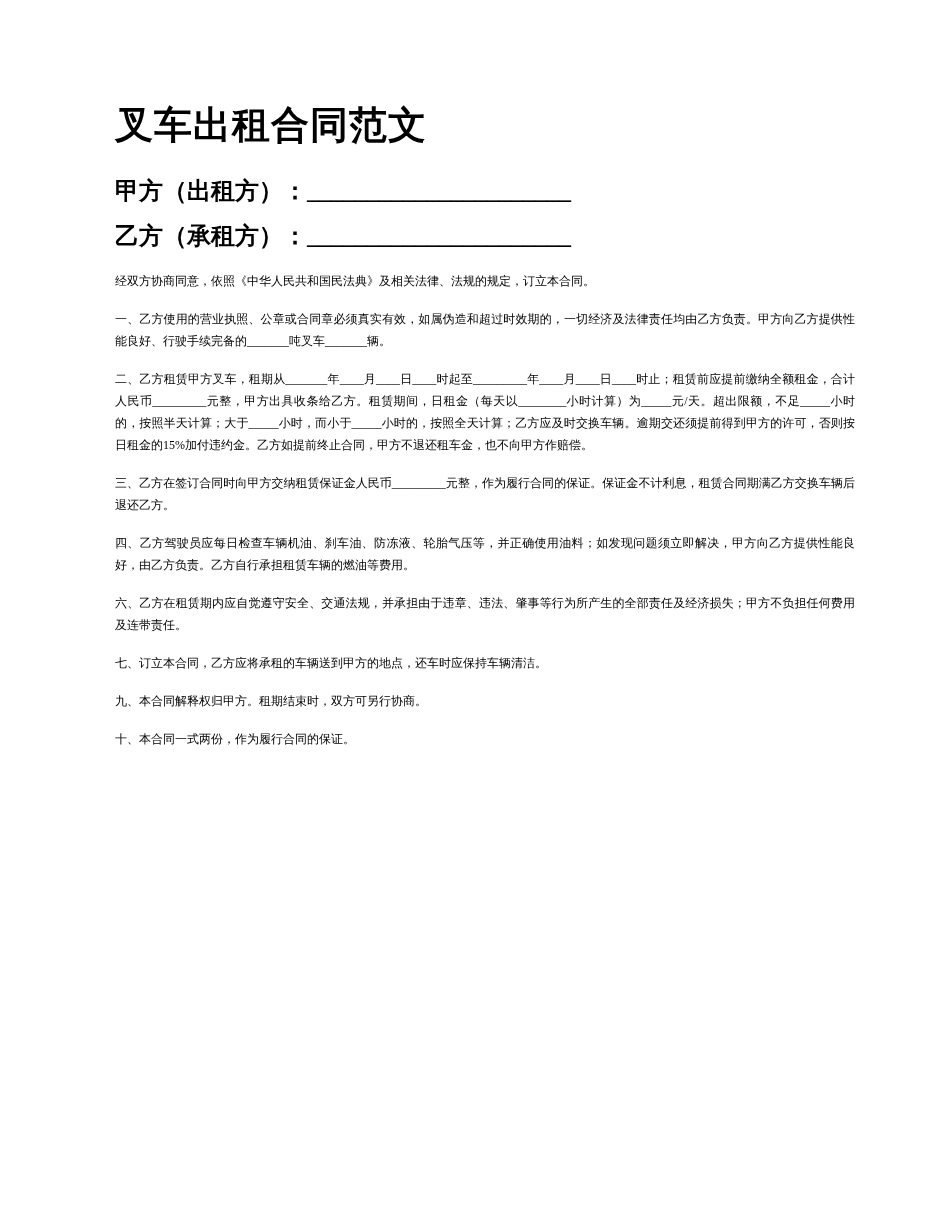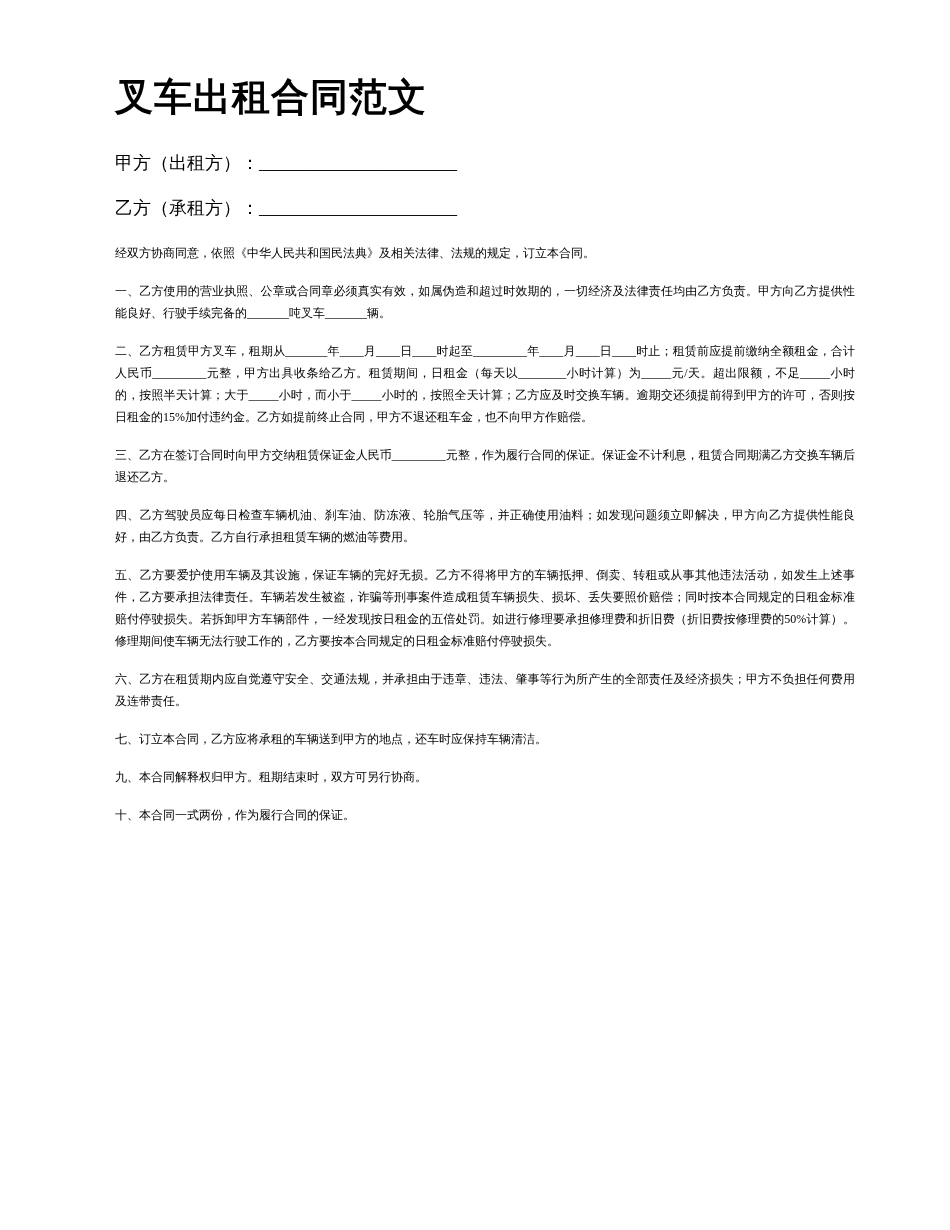--- a/index.html
+++ b/index.html
@@ -8,34 +8,35 @@
     width: 950px;
     height: 1230px;
     background: #ffffff;
     color: #000000;
     font-family: "Liberation Serif", "DejaVu Serif", serif;
     overflow: hidden;
   }
   .page {
     width: 950px;
     height: 1230px;
-    padding: 76px 95px 40px 115px;
+    padding: 104px 95px 40px 115px;
   }
   .title {
     font-size: 38px;
     font-weight: bold;
     margin: 0 0 32px 0;
     letter-spacing: 1px;
     line-height: 1.15;
   }
   .party {
-    font-size: 18px;
+    font-size: 24px;
     line-height: 22px;
     margin: 0 0 23px 0;
     white-space: nowrap;
+    font-weight: bold;
   }
   .para {
     font-size: 12px;
     line-height: 22px;
     text-align: justify;
     margin: 0 0 16px 0;
     word-break: break-all;
   }
 </style>
 </head>
@@ -49,20 +50,19 @@
 
   <p class="party"><span>乙方（承租方）：</span><span>______________________</span></p>
 
   <p class="para">经双方协商同意，依照《中华人民共和国民法典》及相关法律、法规的规定，订立本合同。</p>
 
   <div>
       <p class="para">一、乙方使用的营业执照、公章或合同章必须真实有效，如属伪造和超过时效期的，一切经济及法律责任均由乙方负责。甲方向乙方提供性能良好、行驶手续完备的_______吨叉车_______辆。</p>
       <p class="para">二、乙方租赁甲方叉车，租期从_______年____月____日____时起至_________年____月____日____时止；租赁前应提前缴纳全额租金，合计人民币_________元整，甲方出具收条给乙方。租赁期间，日租金（每天以________小时计算）为_____元/天。超出限额，不足_____小时的，按照半天计算；大于_____小时，而小于_____小时的，按照全天计算；乙方应及时交换车辆。逾期交还须提前得到甲方的许可，否则按日租金的15%加付违约金。乙方如提前终止合同，甲方不退还租车金，也不向甲方作赔偿。</p>
       <p class="para">三、乙方在签订合同时向甲方交纳租赁保证金人民币_________元整，作为履行合同的保证。保证金不计利息，租赁合同期满乙方交换车辆后退还乙方。</p>
       <p class="para">四、乙方驾驶员应每日检查车辆机油、刹车油、防冻液、轮胎气压等，并正确使用油料；如发现问题须立即解决，甲方向乙方提供性能良好，由乙方负责。乙方自行承担租赁车辆的燃油等费用。</p>
-      <p class="para">五、乙方要爱护使用车辆及其设施，保证车辆的完好无损。乙方不得将甲方的车辆抵押、倒卖、转租或从事其他违法活动，如发生上述事件，乙方要承担法律责任。车辆若发生被盗，诈骗等刑事案件造成租赁车辆损失、损坏、丢失要照价赔偿；同时按本合同规定的日租金标准赔付停驶损失。若拆卸甲方车辆部件，一经发现按日租金的五倍处罚。如进行修理要承担修理费和折旧费（折旧费按修理费的50%计算）。修理期间使车辆无法行驶工作的，乙方要按本合同规定的日租金标准赔付停驶损失。</p>
       <p class="para">六、乙方在租赁期内应自觉遵守安全、交通法规，并承担由于违章、违法、肇事等行为所产生的全部责任及经济损失；甲方不负担任何费用及连带责任。</p>
       <p class="para">七、订立本合同，乙方应将承租的车辆送到甲方的地点，还车时应保持车辆清洁。</p>
       <p class="para">九、本合同解释权归甲方。租期结束时，双方可另行协商。</p>
       <p class="para">十、本合同一式两份，作为履行合同的保证。</p>
     </div>
 
 </div>
 
 </body></html>

